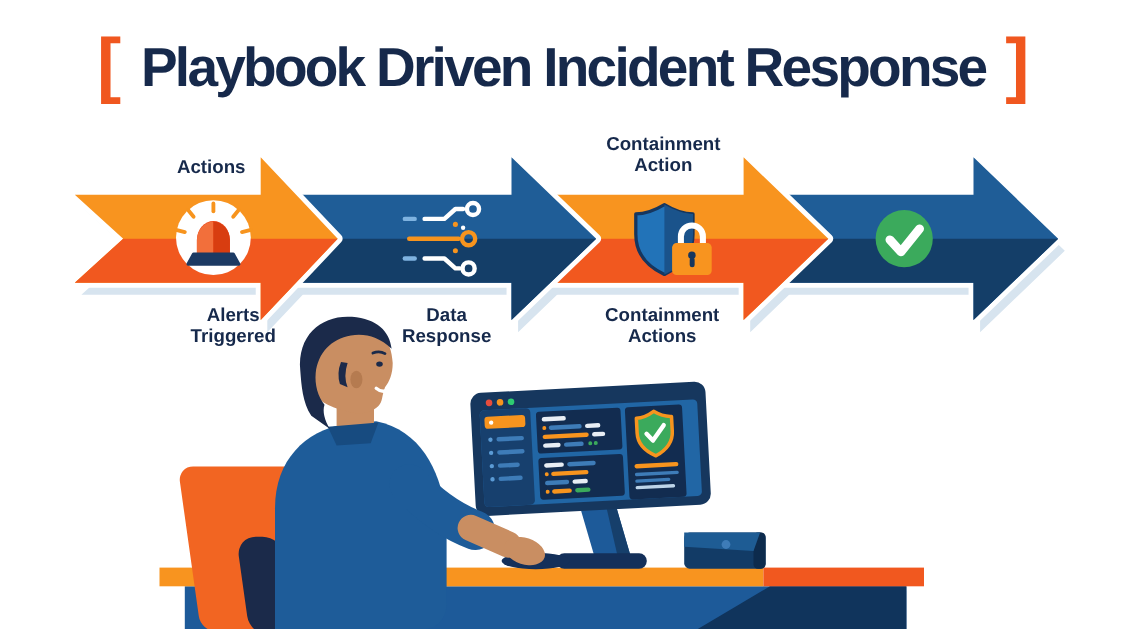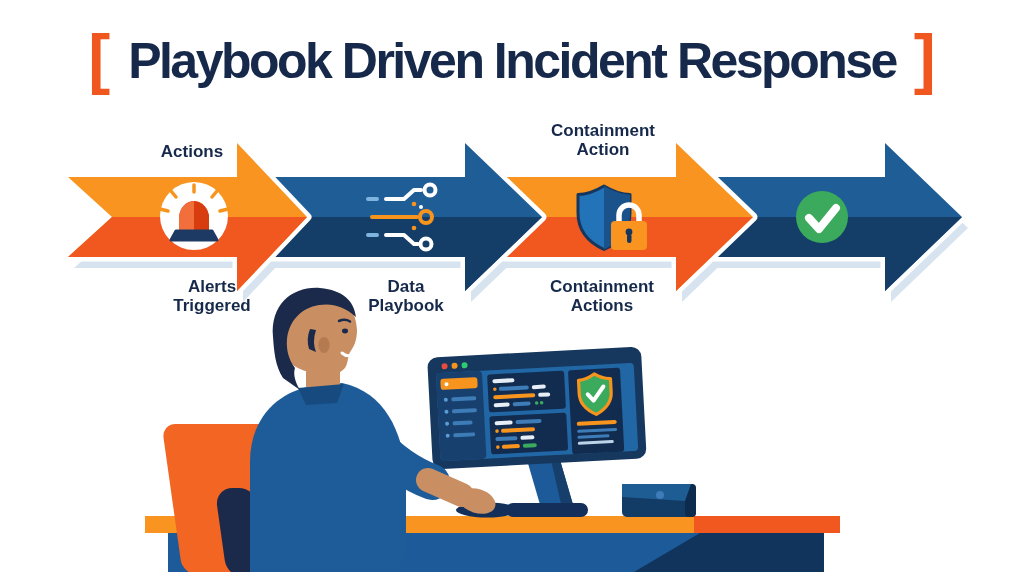--- a/index.html
+++ b/index.html
@@ -249,16 +249,16 @@
     <h1>Playbook Driven Incident Response</h1>
     <span class="bracket">]</span>
   </div>
 
   <div class="flow-label" style="left:192px;top:142px">Actions</div>
   <div class="flow-label" style="left:603px;top:121px">Containment
 Action</div>
   <div class="flow-label" style="left:212px;top:277px">Alerts
 Triggered</div>
   <div class="flow-label" style="left:406px;top:277px">Data
-Playbook</div>
+Response</div>
   <div class="flow-label" style="left:602px;top:277px">Containment
 Actions</div>
 </div>
 
 </body></html>

